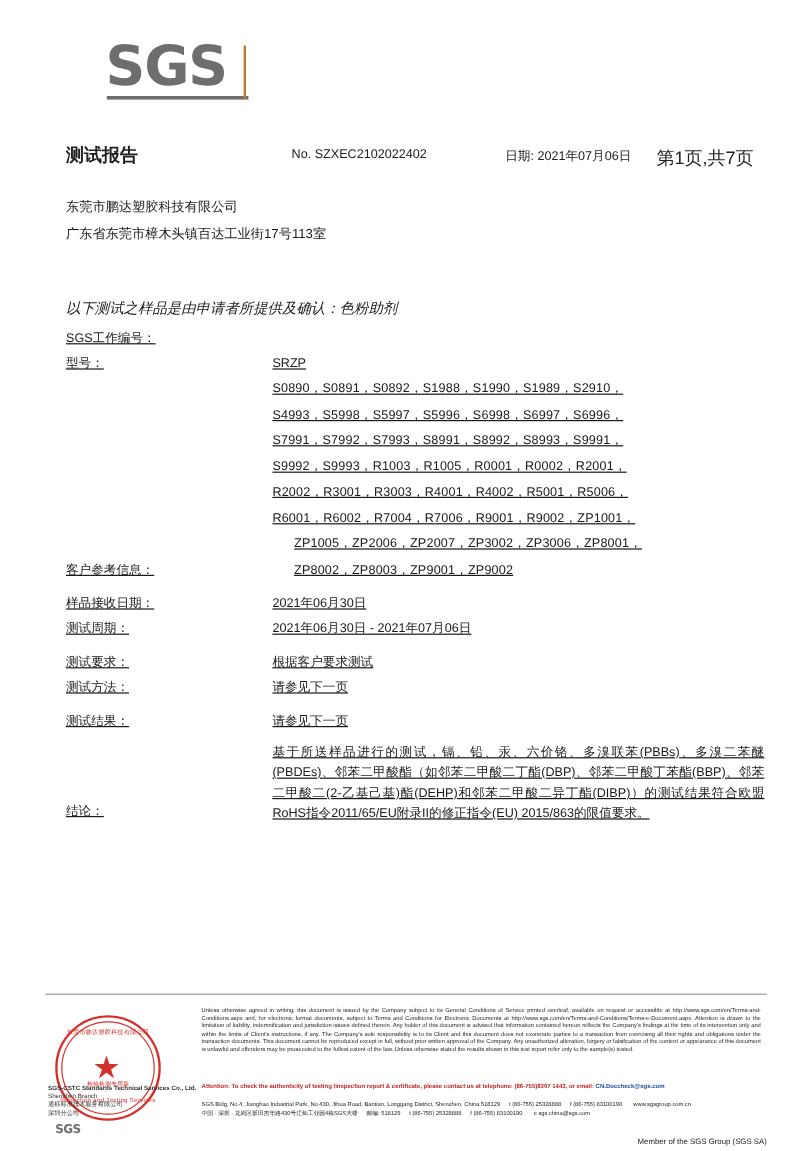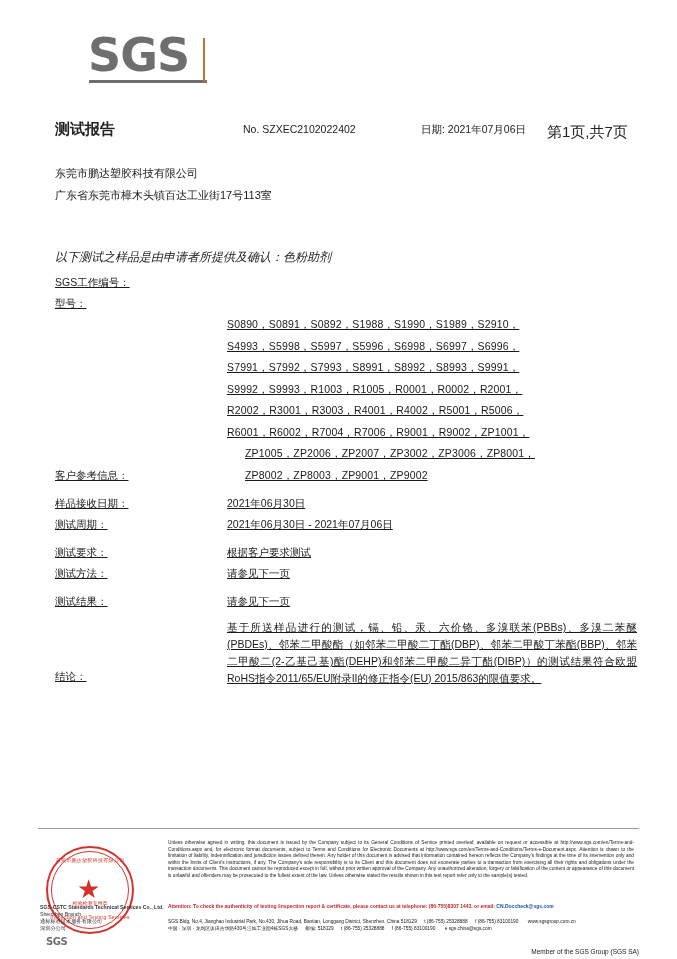--- a/index.html
+++ b/index.html
@@ -311,20 +311,21 @@
   <div class="statement">以下测试之样品是由申请者所提供及确认：色粉助剂</div>
 
   <div class="fields">
 
     <div class="field-row">
       <div class="field-label">SGS工作编号：</div>
     </div>
 
     <div class="field-row">
       <div class="field-label">型号：</div>
+      <div class="field-value">SRZP</div>
     </div>
 
     <div class="field-row refs">
       <div class="field-label">客户参考信息：</div>
       <div class="field-value">
         <div class="refs-line">S0890，S0891，S0892，S1988，S1990，S1989，S2910，</div>
         <div class="refs-line">S4993，S5998，S5997，S5996，S6998，S6997，S6996，</div>
         <div class="refs-line">S7991，S7992，S7993，S8991，S8992，S8993，S9991，</div>
         <div class="refs-line">S9992，S9993，R1003，R1005，R0001，R0002，R2001，</div>
         <div class="refs-line">R2002，R3001，R3003，R4001，R4002，R5001，R5006，</div>

